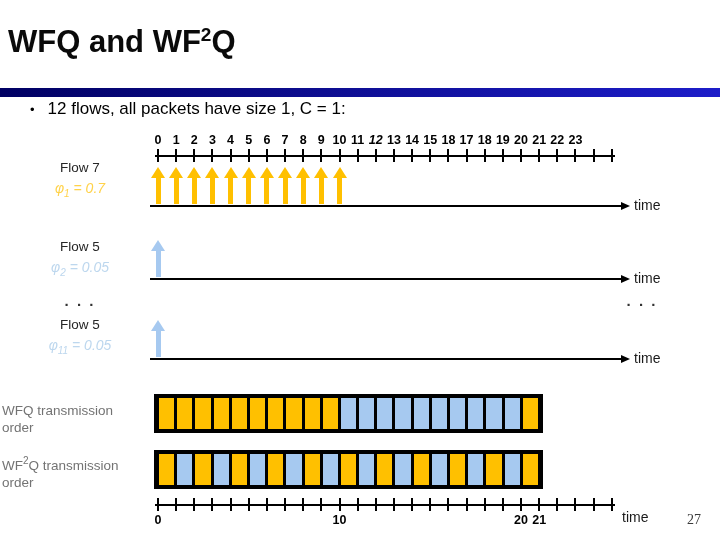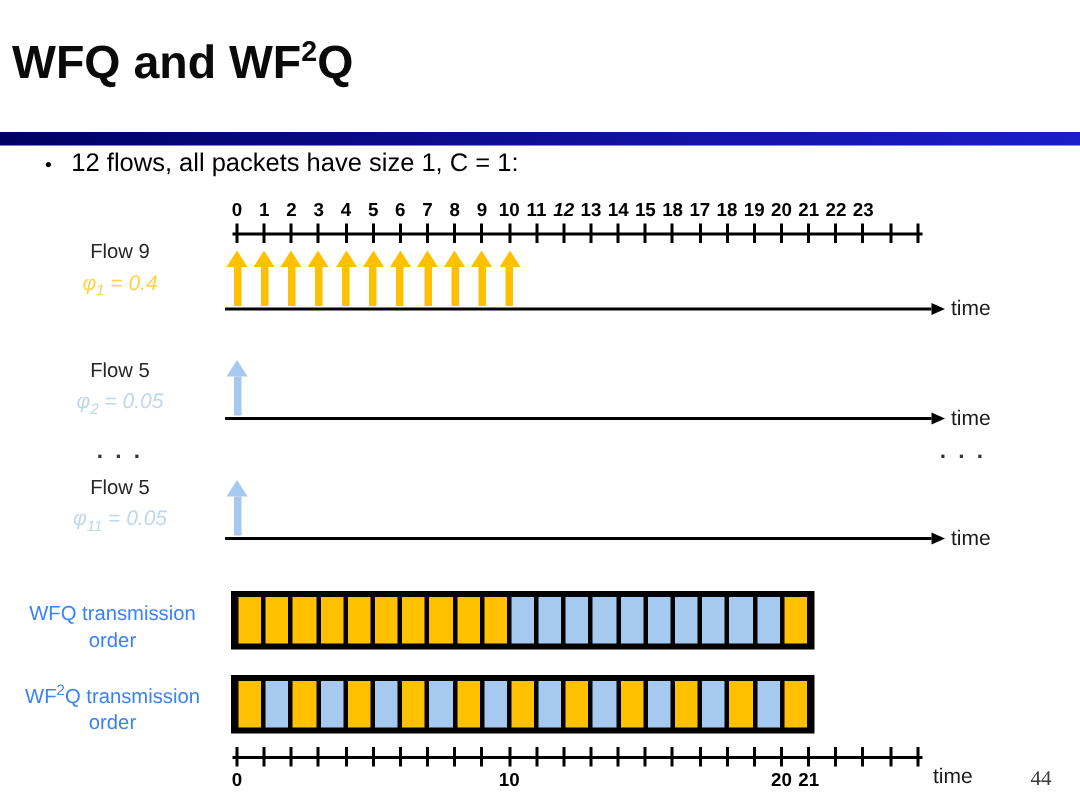--- a/index.html
+++ b/index.html
@@ -21,22 +21,22 @@
   .timeline-line{position:absolute;height:2px;background:#000;}
   .timeline-head{position:absolute;width:0;height:0;border-left:9px solid #000;
                  border-top:4px solid transparent;border-bottom:4px solid transparent;}
   .time-label{position:absolute;font-size:14px;color:#1a1a1a;}
   .packet-arrow{position:absolute;width:14px;display:flex;flex-direction:column;align-items:center;}
   .packet-head{width:0;height:0;border-left:7px solid transparent;border-right:7px solid transparent;}
   .packet-shaft{width:5px;flex:1;}
   .ellipsis{position:absolute;font-size:15px;font-weight:bold;color:#333;letter-spacing:2px;white-space:nowrap;}
   .ell-left{left:18px;top:292px;width:124px;text-align:center;}
   .ell-right{left:580px;top:292px;width:124px;text-align:center;}
-  .trans-label{position:absolute;left:2px;width:146px;text-align:center;font-size:13.5px;
-               color:#3b82f6;line-height:17px;}
+  .trans-label{position:absolute;left:2px;width:146px;text-align:left;font-size:13.5px;
+               color:#737373;line-height:17px;}
   .trans-label sup{font-size:10px;}
   .tl-0{top:397px;} .tl-1{top:452px;}
   .trans-row{position:absolute;left:154px;width:389px;height:39px;background:#000;
              display:flex;gap:3px;padding:4px 5px;box-sizing:border-box;}
   .tr-0{top:394px;} .tr-1{top:450px;}
   .cell{flex:1;}
   .page-number{position:absolute;left:687px;top:512px;font-family:"Liberation Serif","DejaVu Serif",serif;
                font-size:14px;color:#3a3a3a;}
 </style>
 </head>
@@ -102,22 +102,22 @@
       <div class="ruler-num" style="left: 484.7px; top: 133px;">18</div>
       <div class="ruler-num" style="left: 502.85px; top: 133px;">19</div>
       <div class="ruler-num" style="left: 521px; top: 133px;">20</div>
       <div class="ruler-num" style="left: 539.15px; top: 133px;">21</div>
       <div class="ruler-num" style="left: 557.3px; top: 133px;">22</div>
       <div class="ruler-num" style="left: 575.45px; top: 133px;">23</div>
     </div>
 
   <div id="flows" class="layer">
       <div>
-        <div class="flow-label flow-name" style="top: 160px;">Flow 9</div>
-        <div class="flow-label flow-phi" style="top: 180px; color: rgb(255, 210, 74);"><span>φ</span><sub>1</sub><span> = 0.4</span></div>
+        <div class="flow-label flow-name" style="top: 160px;">Flow 7</div>
+        <div class="flow-label flow-phi" style="top: 180px; color: rgb(255, 210, 74);"><span>φ</span><sub>1</sub><span> = 0.7</span></div>
         <div class="timeline-line" style="left: 150px; top: 205px; width: 471px;"></div>
         <div class="timeline-head" style="left: 621px; top: 202px;"></div>
         <div class="time-label" style="left: 634px; top: 197px;">time</div>
         <div class="packet-arrow" style="left: 151px; top: 167px; height: 37px;">
           <div class="packet-head" style="border-bottom: 11px solid rgb(255, 192, 0);"></div>
           <div class="packet-shaft" style="background: rgb(255, 192, 0);"></div>
         </div>
         <div class="packet-arrow" style="left: 169.15px; top: 167px; height: 37px;">
           <div class="packet-head" style="border-bottom: 11px solid rgb(255, 192, 0);"></div>
           <div class="packet-shaft" style="background: rgb(255, 192, 0);"></div>
@@ -270,15 +270,15 @@
       <div class="tick" style="left: 574.45px; top: 498px;"></div>
       <div class="tick" style="left: 592.6px; top: 498px;"></div>
       <div class="tick" style="left: 610.75px; top: 498px;"></div>
       <div class="ruler-num" style="left: 158px; top: 513px;">0</div>
       <div class="ruler-num" style="left: 339.5px; top: 513px;">10</div>
       <div class="ruler-num" style="left: 521px; top: 513px;">20</div>
       <div class="ruler-num" style="left: 539.15px; top: 513px;">21</div>
       <div class="time-label" style="left: 622px; top: 509px;">time</div>
     </div>
 
-  <div class="page-number">44</div>
+  <div class="page-number">27</div>
 
 </div>
 
 </body></html>

